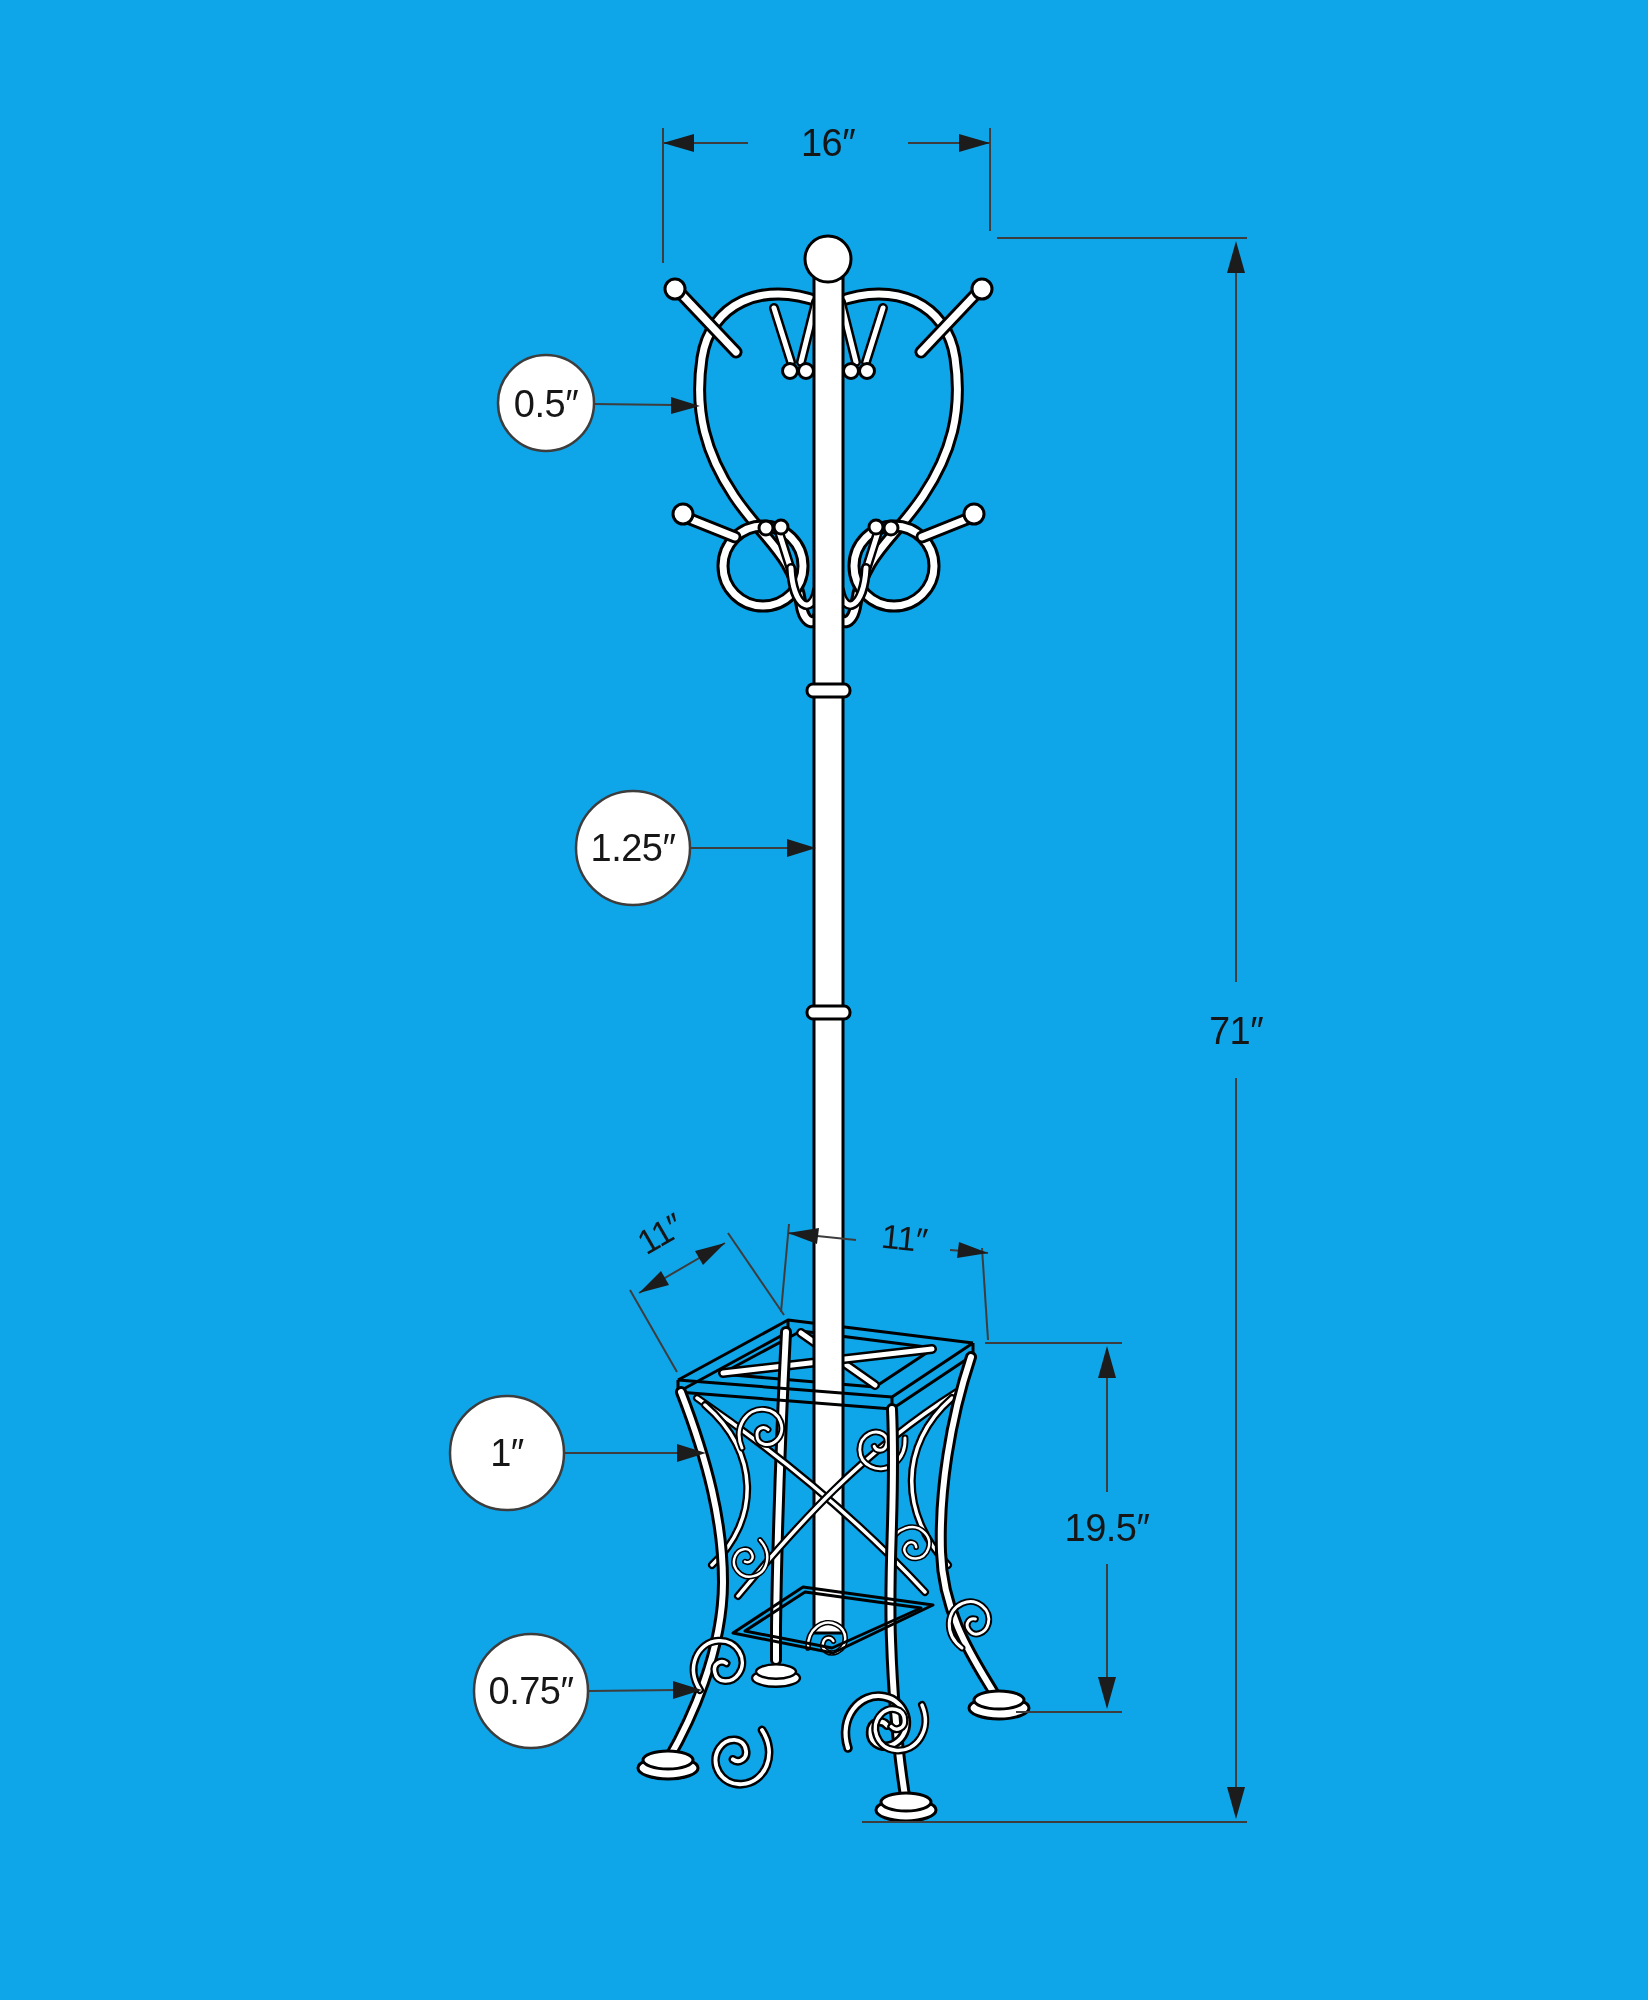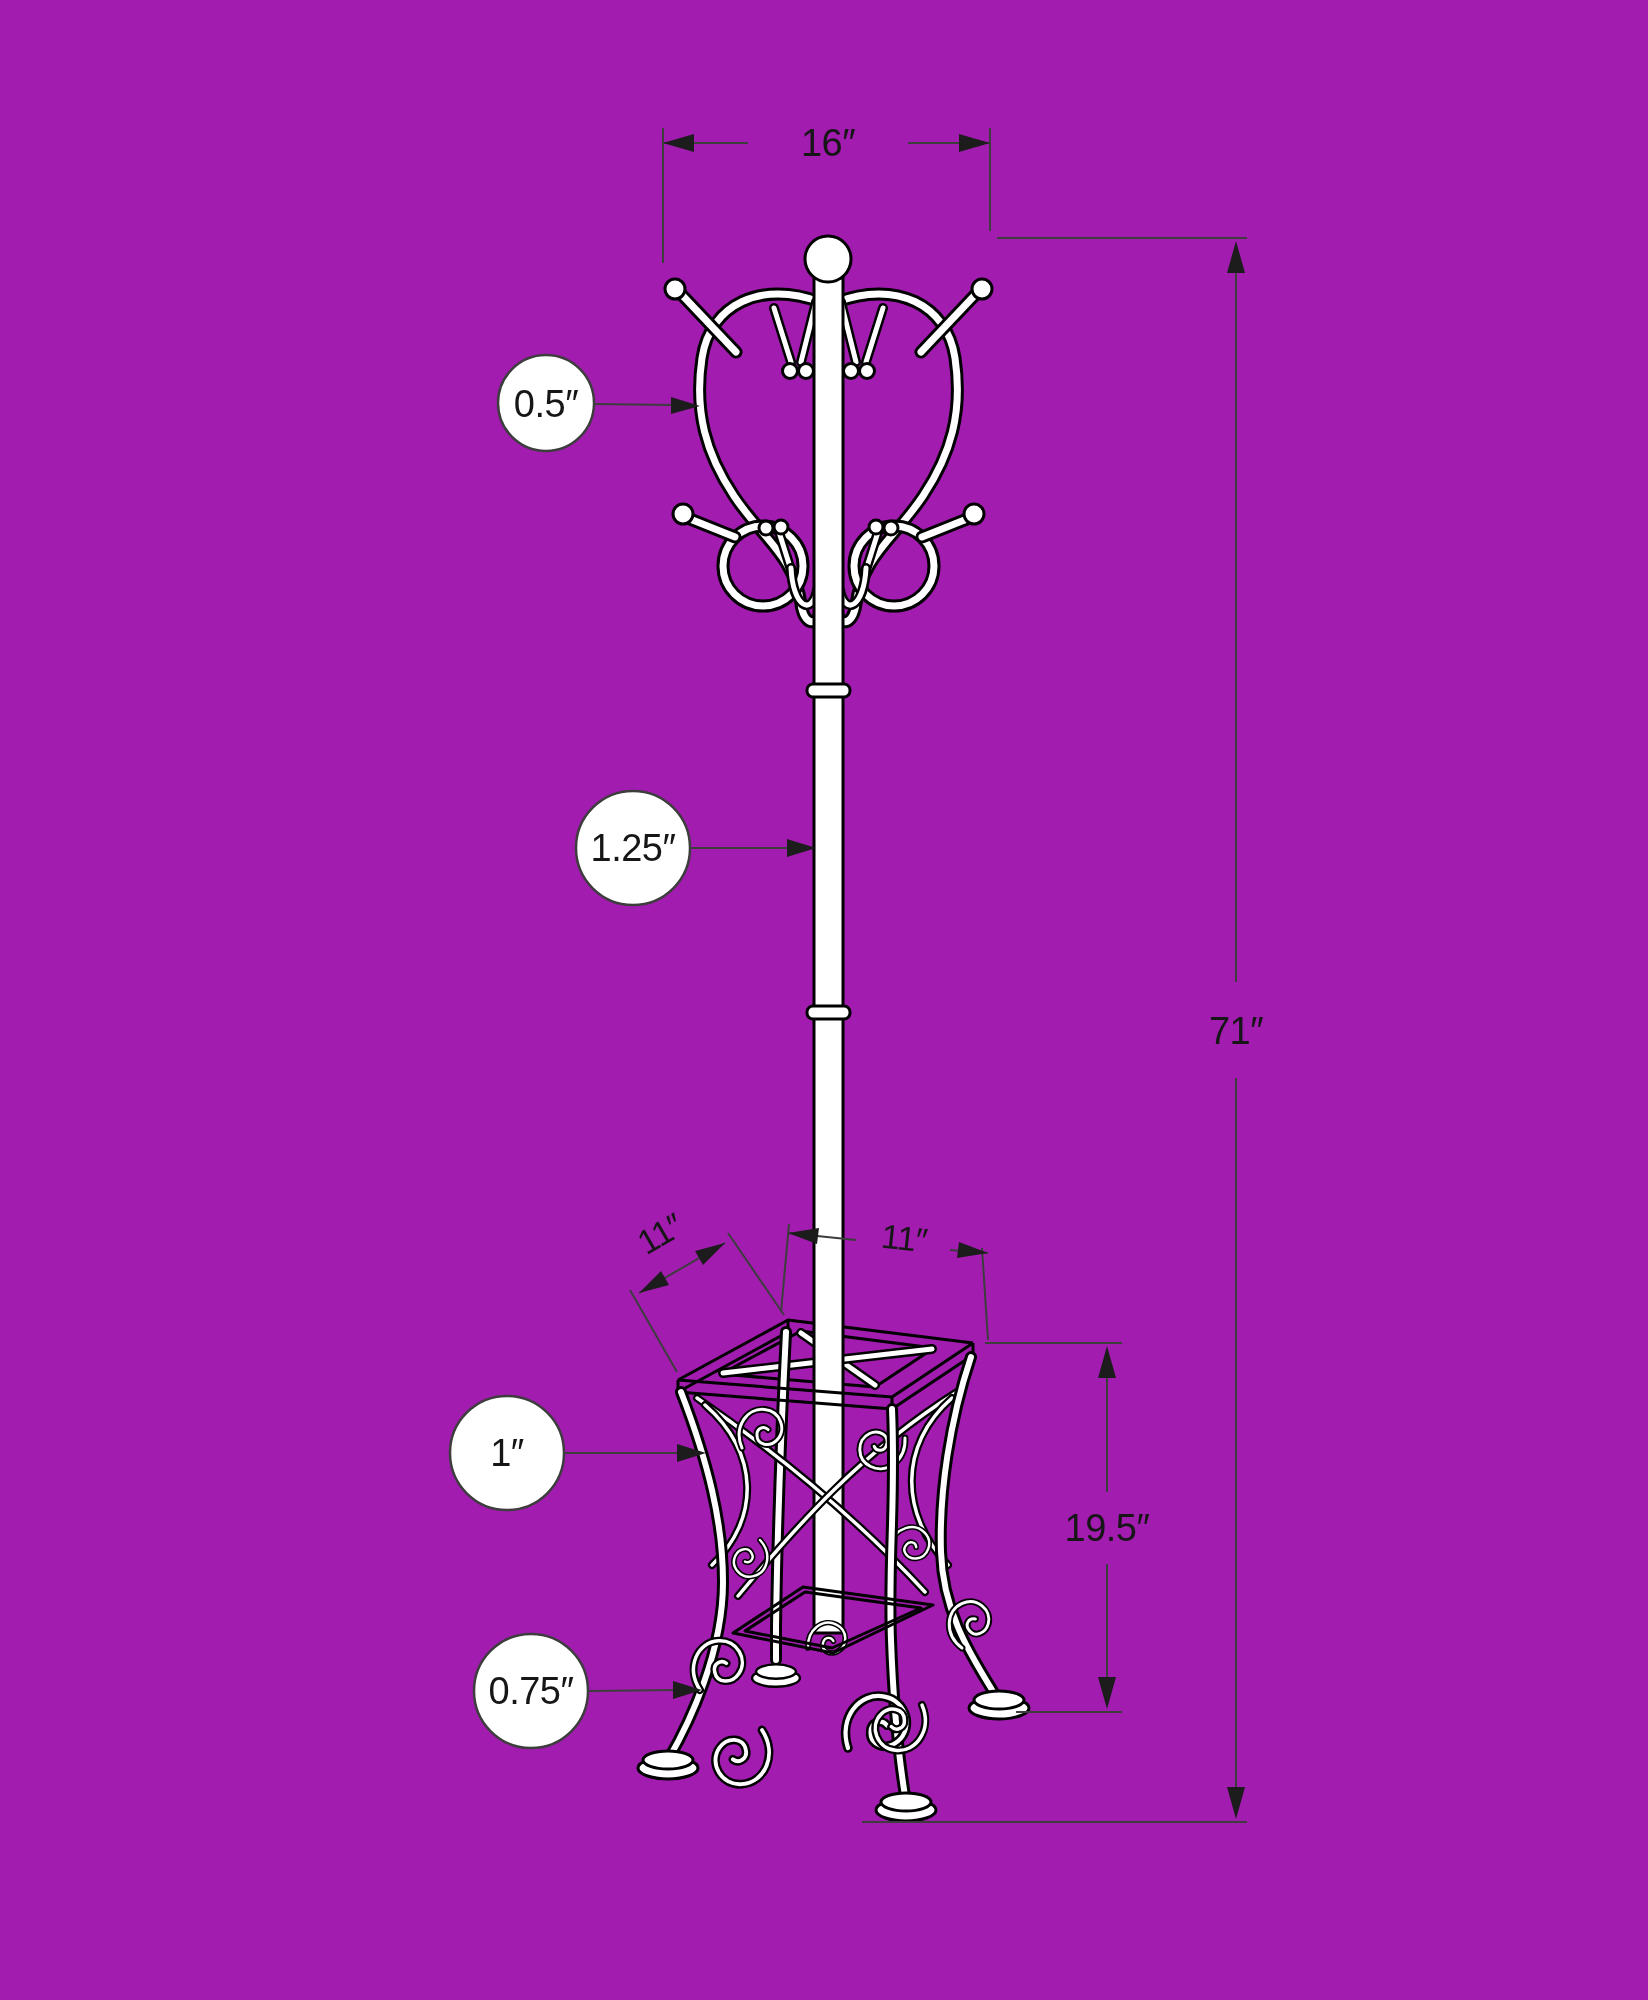--- a/index.html
+++ b/index.html
@@ -1,16 +1,16 @@
 <!DOCTYPE html>
 <html><head>
 <meta charset="utf-8">
 <style>
   html,body{margin:0;padding:0;background:#ffffff;}
-  .page{position:relative;width:1648px;height:2000px;background:#a21caf;overflow:hidden;
+  .page{position:relative;width:1648px;height:2000px;background:#0ea5e9;overflow:hidden;
         font-family:"Liberation Sans",sans-serif;}
   svg{position:absolute;left:0;top:0;}
   
   .t-o{fill:none;stroke:#000;stroke-width:13;stroke-linecap:round;stroke-linejoin:round;}
   .t-i{fill:none;stroke:#fff;stroke-width:7;stroke-linecap:round;stroke-linejoin:round;}
   .t2-o{fill:none;stroke:#000;stroke-width:12;stroke-linecap:round;stroke-linejoin:round;}
   .t2-i{fill:none;stroke:#fff;stroke-width:6;stroke-linecap:round;stroke-linejoin:round;}
   .s-o{fill:none;stroke:#000;stroke-width:8;stroke-linecap:round;stroke-linejoin:round;}
   .s-i{fill:none;stroke:#fff;stroke-width:3.5;stroke-linecap:round;stroke-linejoin:round;}
   .s2-o{fill:none;stroke:#000;stroke-width:10;stroke-linecap:round;}

